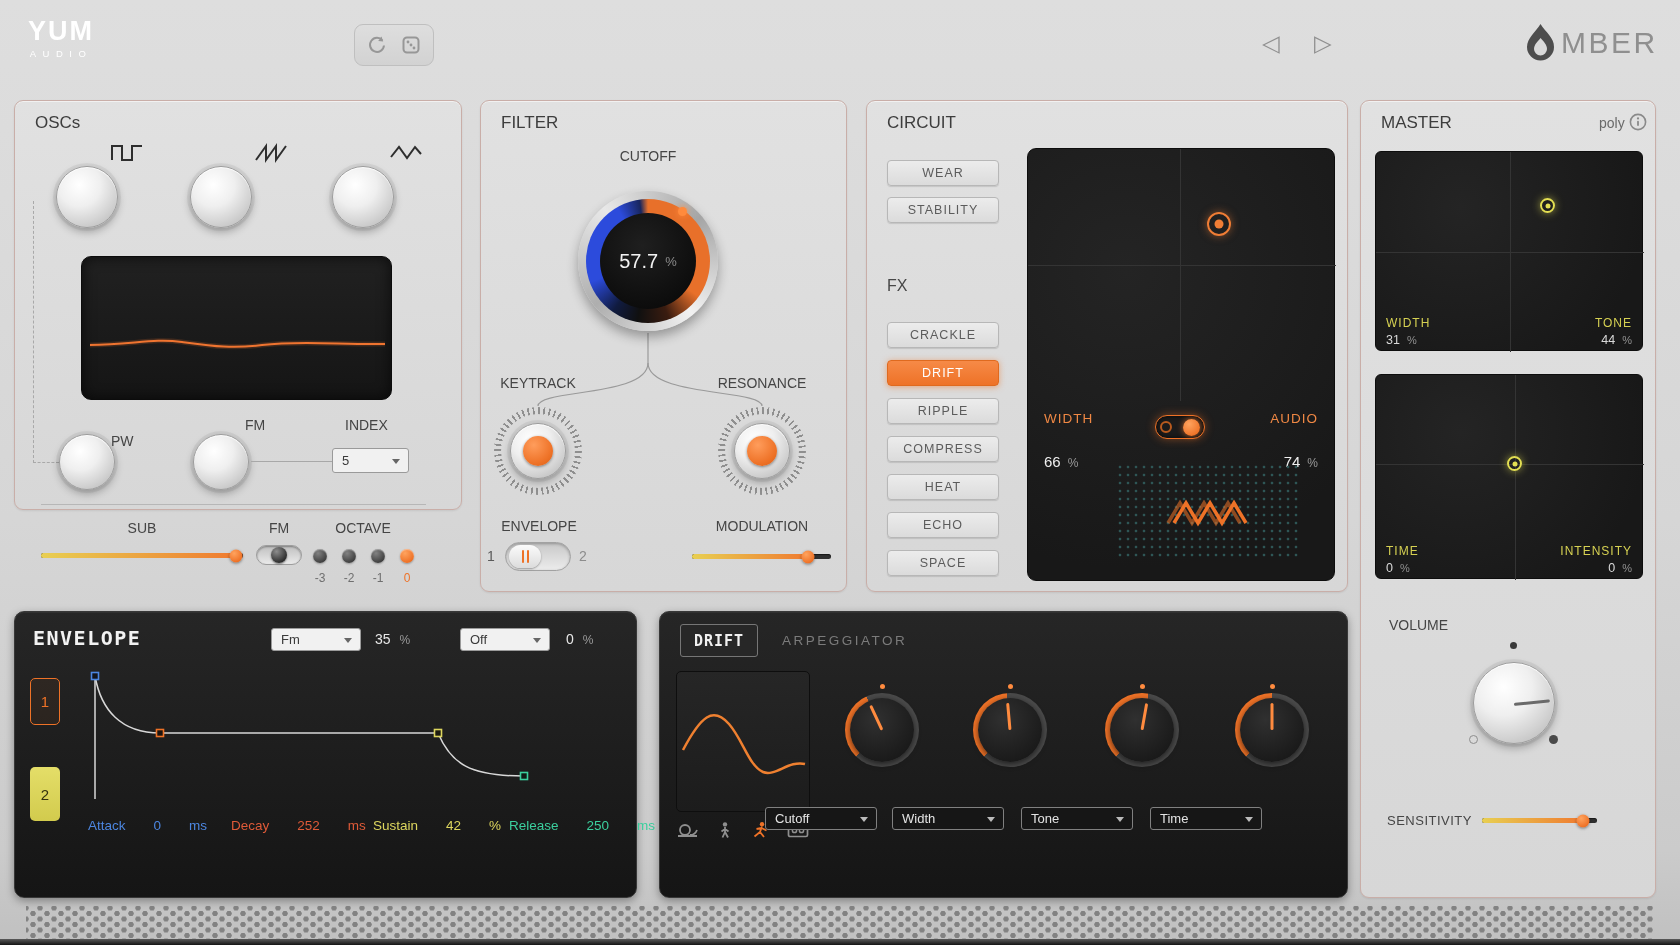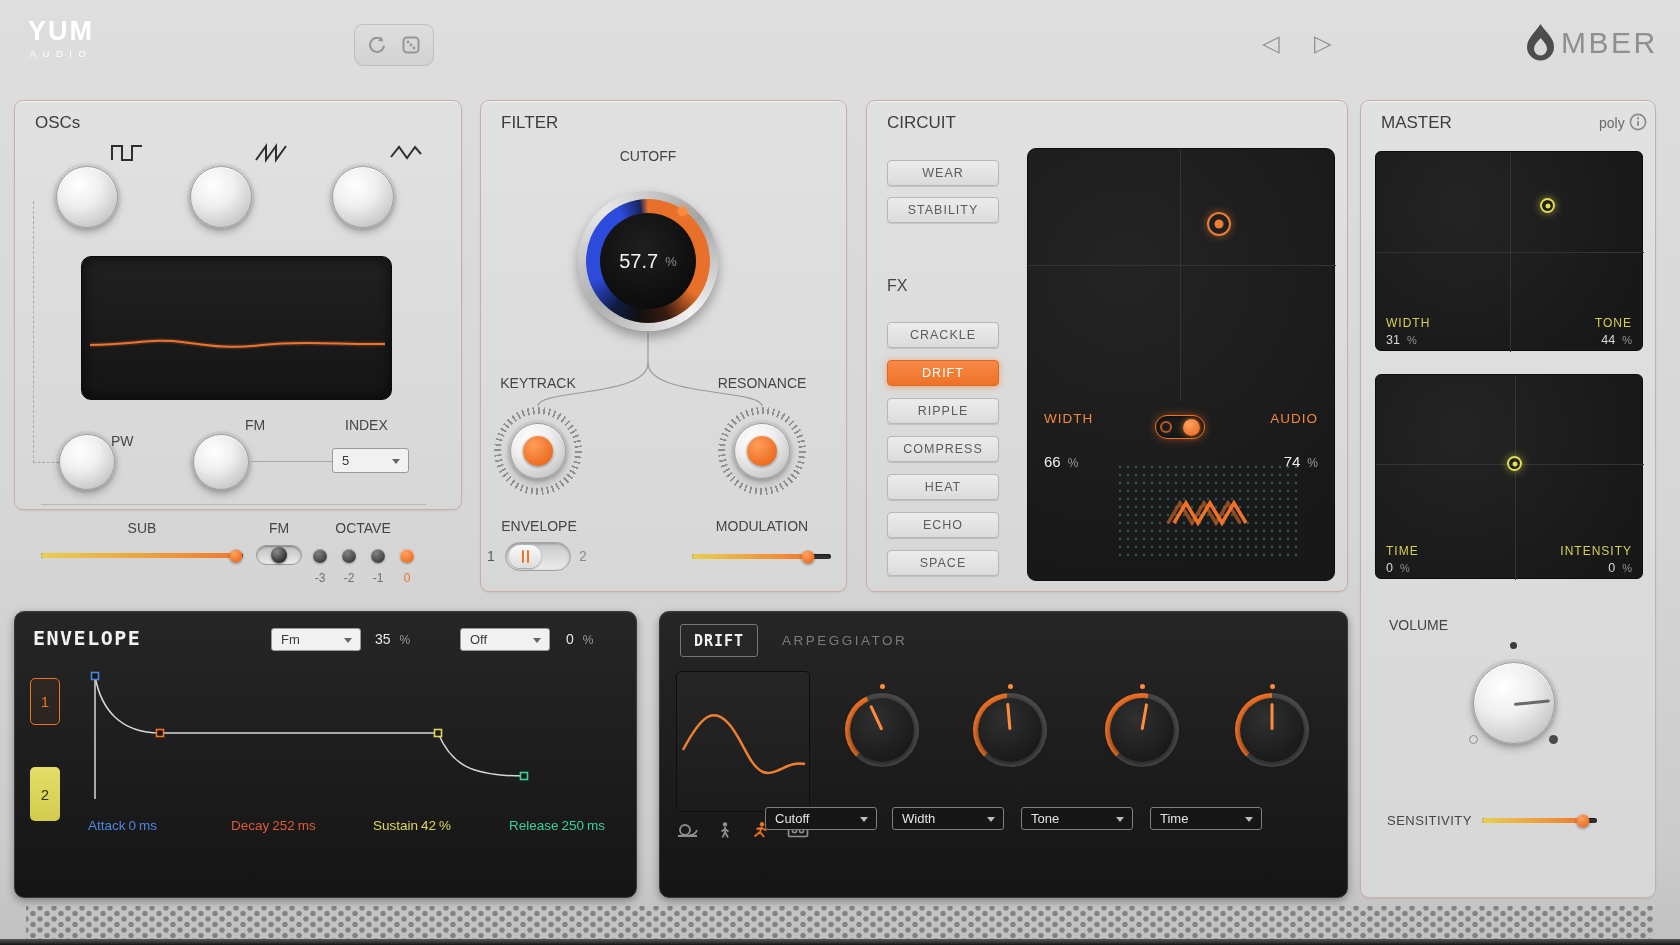--- a/index.html
+++ b/index.html
@@ -124,21 +124,21 @@
 
   
   .env-title { position:absolute; left:18px; top:14px; font-size:20px; font-weight:bold;
     color:#f2f2f2; let1ter-spacing:1px; letter-spacing:1.5px; }
   .env-tab1 { position:absolute; left:15px; top:66px; width:30px; height:47px; border:1.5px solid #ee7227;
     border-radius:5px; color:#ee7227; display:flex; align-items:center; justify-content:center;
     font-size:15px; background:rgba(238,114,39,.06); }
   .env-tab2 { position:absolute; left:15px; top:155px; width:30px; height:54px; border-radius:5px;
     background:linear-gradient(180deg,#e4de68,#d2cb4d); color:#34320f; display:flex; align-items:center;
     justify-content:center; font-size:15px; }
-  .stage { position:absolute; top:206px; display:flex; gap:3px; font-size:13.5px; }
+  .stage { position:absolute; top:206px; display:flex; gap:28px; font-size:13.5px; }
   .st0 { color:#4c86e0; } .st1 { color:#df5a38; } .st2 { color:#ddd65e; } .st3 { color:#3bcf9e; }
   .drift-tab { position:absolute; left:20px; top:12px; width:78px; height:33px; border:1px solid #767676;
     background:#272727; border-radius:3px; color:#f0f0f0; display:flex; align-items:center; justify-content:center;
     font-size:15px; font-weight:bold; letter-spacing:1px; }
   .arp-tab { position:absolute; left:122px; top:21px; font-size:13.5px; letter-spacing:2.5px; color:#7b7b7b; }
   .dknob { position:absolute; width:74px; height:74px; border-radius:50%; }
   .dknob .inner { position:absolute; inset:5px; border-radius:50%;
     background:radial-gradient(circle at 40% 33%, #303030, #191919 78%); box-shadow:0 2px 6px rgba(0,0,0,.6); }
   .dknob .needle { position:absolute; left:50%; top:50%; width:3px; height:27px; border-radius:2px;
     background:#ff8b3f; transform-origin:50% 100%; }

